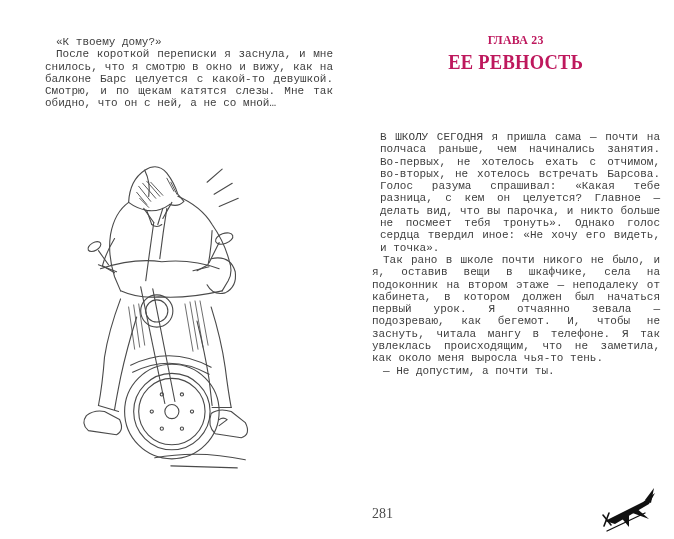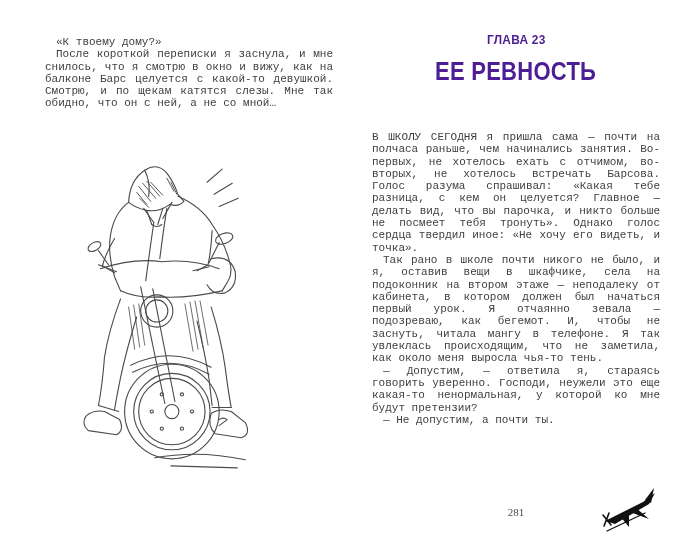--- a/index.html
+++ b/index.html
@@ -9,40 +9,40 @@
     font-family:"Liberation Serif", serif;
   }
   .page-text {
     color:#3e3e3e;
     font-size:11px;
     line-height:12.3px;
     text-align:justify;
     font-family:Liberation Mono, monospace;
   }
   .page-text p { margin:0; text-indent:11px; }
-  .page-text p.no-indent { text-indent:0; }
+  .page-text p.no-indent { text-indent:0;margin-left:8px; }
 
   .left-text  { position:absolute; left:45px;  top:36px;  width:288px; }
   .right-text { position:absolute; left:372px; top:131px; width:288px; }
 
   .chapter-heading {
     position:absolute; left:372px; top:32px; width:288px;
-    text-align:center; color:#4c1d95;
-    font-family:Liberation Sans, sans-serif; font-weight:700;
+    text-align:center; color:#be185d;
+    font-family:Liberation Serif, serif; font-weight:700;
   }
   .chapter-heading .kicker { font-size:13.5px; }
-  .chapter-heading .title  { font-size:25px; margin-top:10px; }
+  .chapter-heading .title  { font-size:21px; margin-top:2px; }
   .condensed { display:inline-block; transform:scaleX(0.88); transform-origin:center; letter-spacing:0.3px; }
 
   .illustration {
     position:absolute; left:58px; top:138px; width:272px; height:352px;
   }
   .page-number {
     position:absolute; left:372px; top:506px; width:288px;
-    text-align:center; font-size:11px; color:#4a4a4a;
+    font-size:14px; color:#4a4a4a;
   }
   .corner-plane {
     position:absolute; left:599px; top:487px; width:64px; height:46px;
   }
 </style>
 </head>
 <body>
 
 <div class="page-text left-text">
   <p>«К твоему дому?»</p>
@@ -144,21 +144,20 @@
 </svg>
 
 <div class="chapter-heading">
   <div class="kicker"><span class="condensed">ГЛАВА 23</span></div>
   <div class="title"><span class="condensed">ЕЕ РЕВНОСТЬ</span></div>
 </div>
 
 <div class="page-text right-text">
   <p class="no-indent">В ШКОЛУ СЕГОДНЯ я пришла сама — почти на полчаса раньше, чем начинались занятия. Во-первых, не хотелось ехать с отчимом, во-вторых, не хотелось встречать Барсова. Голос разума спрашивал: «Какая тебе разница, с кем он целуется? Главное — делать вид, что вы парочка, и никто больше не посмеет тебя тронуть». Однако голос сердца твердил иное: «Не хочу его видеть, и точка».</p>
   <p>Так рано в школе почти никого не было, и я, оставив вещи в шкафчике, села на подоконник на втором этаже — неподалеку от кабинета, в котором должен был начаться первый урок. Я отчаянно зевала — подозреваю, как бегемот. И, чтобы не заснуть, читала мангу в телефоне. Я так увлеклась происходящим, что не заметила, как около меня выросла чья-то тень.</p>
-  <p>— Допустим, — ответила я, стараясь говорить уверенно. Господи, неужели это еще какая-то ненормальная, у которой ко мне будут претензии?</p>
   <p>— Не допустим, а почти ты.</p>
 </div>
 
 <div class="page-number">281</div>
 
 <svg class="corner-plane" viewBox="0 0 64 46" xmlns="http://www.w3.org/2000/svg">
   <g fill="#111111">
     <path d="M6,34 L44,15 L56,6 L50,17 L16,37 Z"></path>
     <path d="M46,13 L55,1 L52,16 Z"></path>
     <path d="M28,24 L50,32 L36,20 Z"></path>

